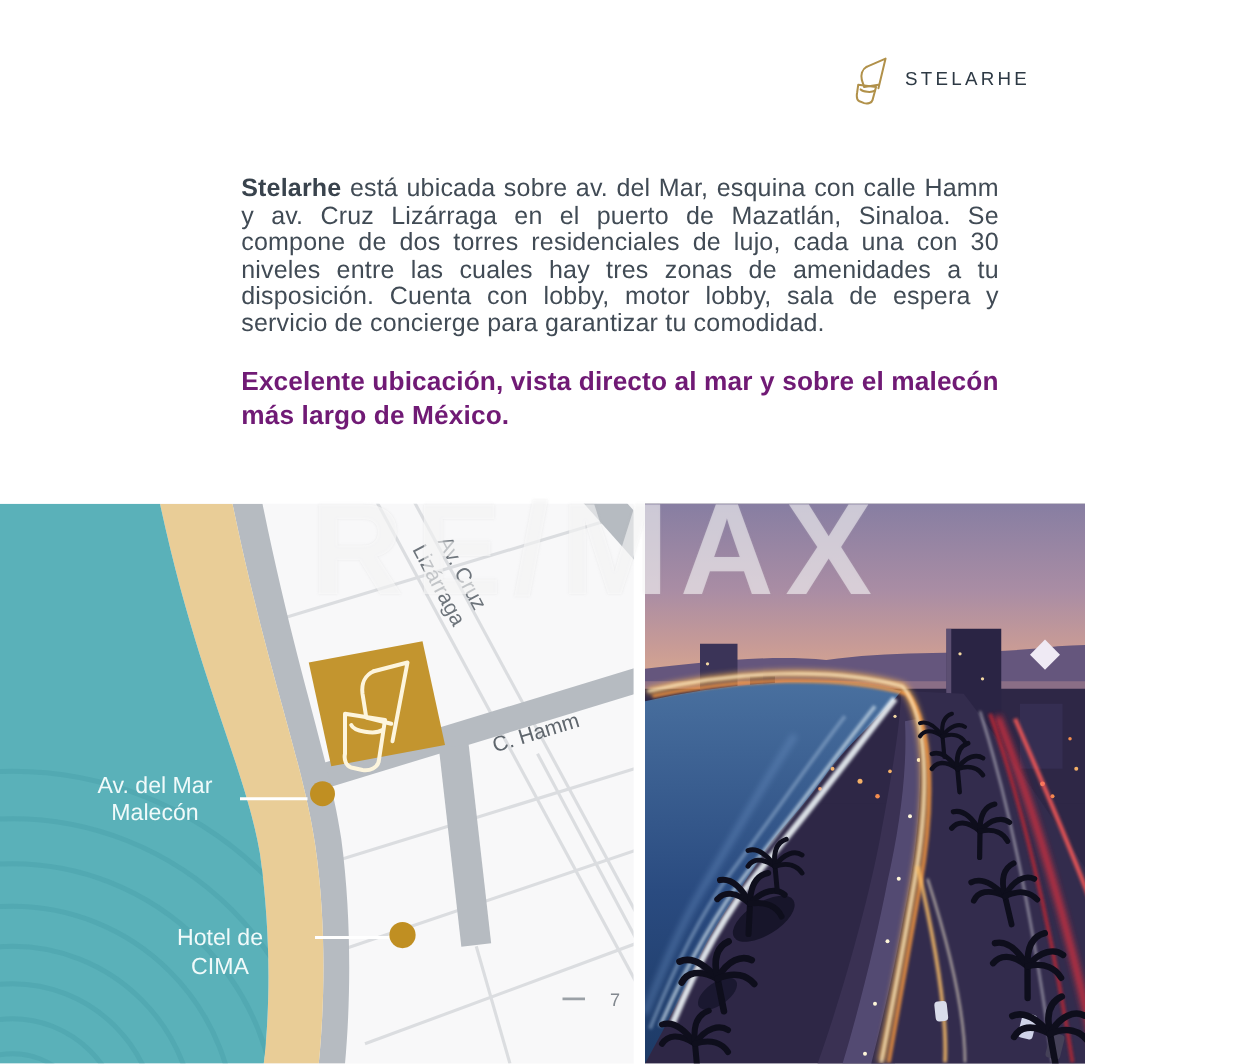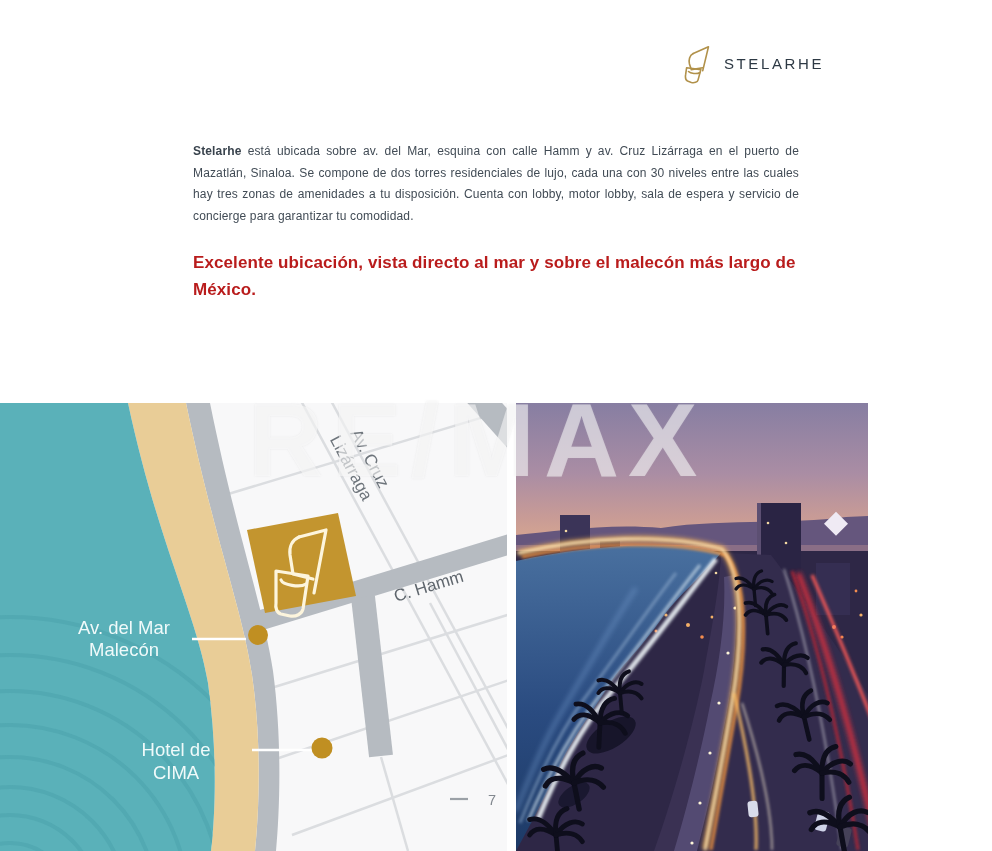--- a/index.html
+++ b/index.html
@@ -3,24 +3,24 @@
 <meta charset="utf-8">
 <style>
   html,body{margin:0;padding:0;background:#ffffff;}
   .page{position:relative;width:868px;height:851px;background:#ffffff;overflow:hidden;
         font-family:"Liberation Sans", sans-serif;}
   
   .logo{position:absolute;top:42px;right:44px;display:flex;align-items:center;gap:7px;}
   .logo-text{font-size:15px;letter-spacing:2.6px;color:#2d3944;font-weight:500;}
   
   .intro{position:absolute;left:193px;top:141px;width:606px;color:#414b55;}
-  .intro p{margin:0;font-size:12px;line-height:21.5px;text-align:justify;letter-spacing:0.15px;}
+  .intro p{margin:0;font-size:20px;line-height:21.5px;text-align:justify;letter-spacing:0.15px;}
   .intro p b{color:#39434d;}
-  .headline{margin:23px 0 0 0;font-size:17px;line-height:26.5px;font-weight:bold;
-            color:#b91c1c;letter-spacing:0.1px;width:616px;}
+  .headline{margin:23px 0 0 0;font-size:21px;line-height:26.5px;font-weight:bold;
+            color:#701a75;letter-spacing:0.1px;width:616px;}
   
   .media{position:absolute;left:0;top:403px;width:992px;height:448px;display:flex;}
   .map-wrap{width:507px;height:448px;background:#f8f8f9;}
   .gap{width:9px;height:448px;background:#ffffff;}
   .photo-wrap{width:476px;height:448px;background:#2e2746;}
   
   .watermark{position:absolute;left:248px;top:388px;z-index:6;pointer-events:none;
              font-size:104px;font-weight:bold;letter-spacing:9px;line-height:1;
              color:rgba(255,255,255,0.52);text-shadow:0 0 2px rgba(190,190,190,0.25);
              font-family:"Liberation Sans", sans-serif;}

